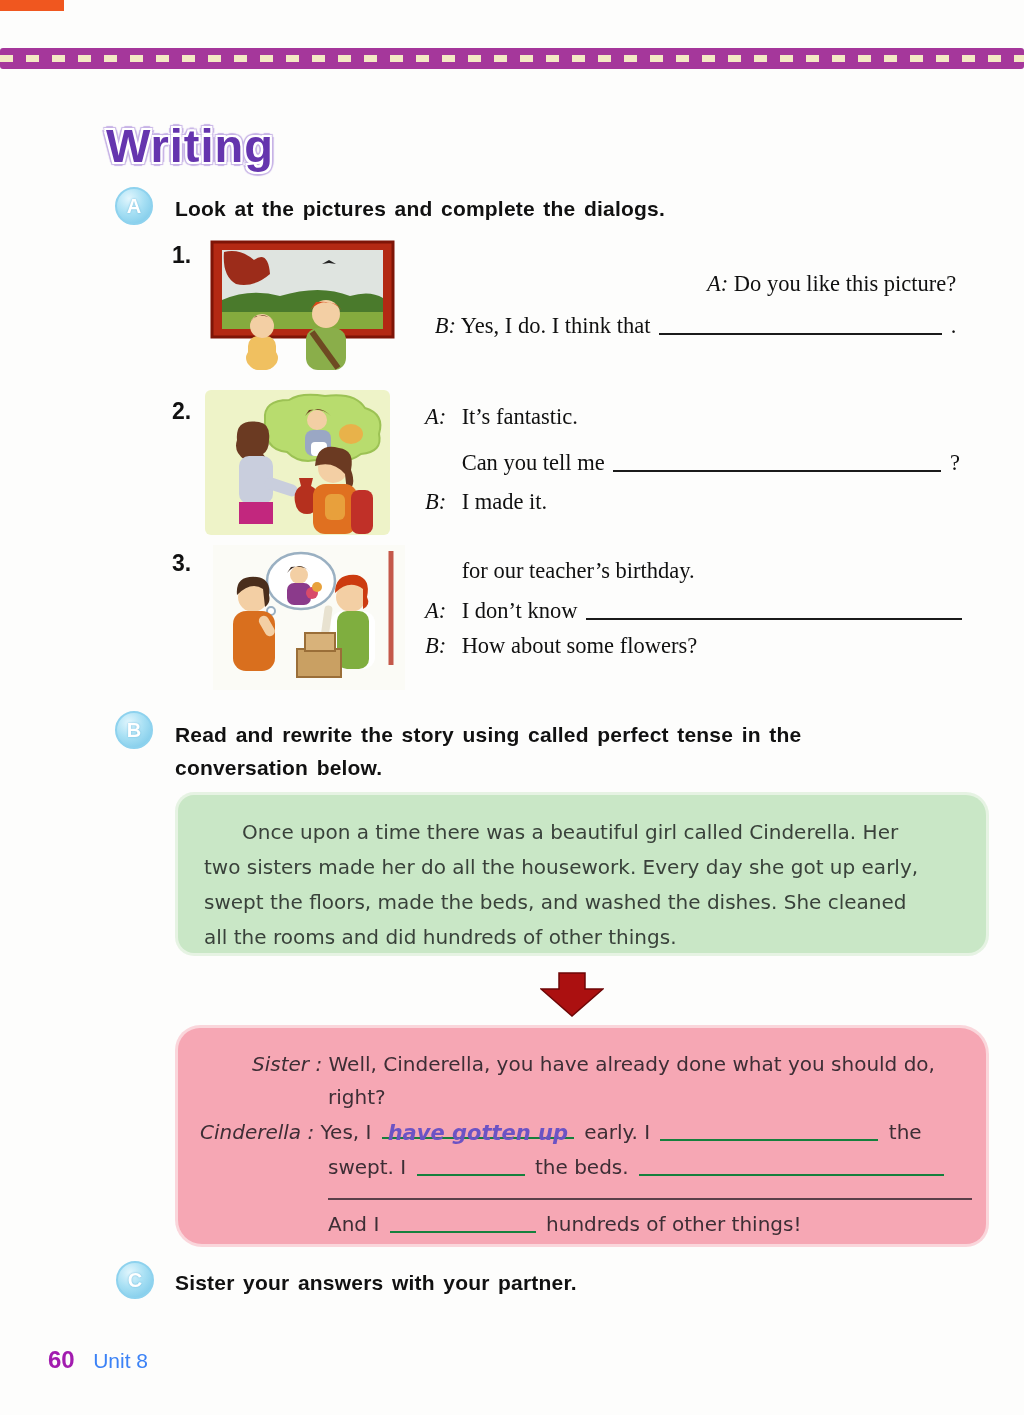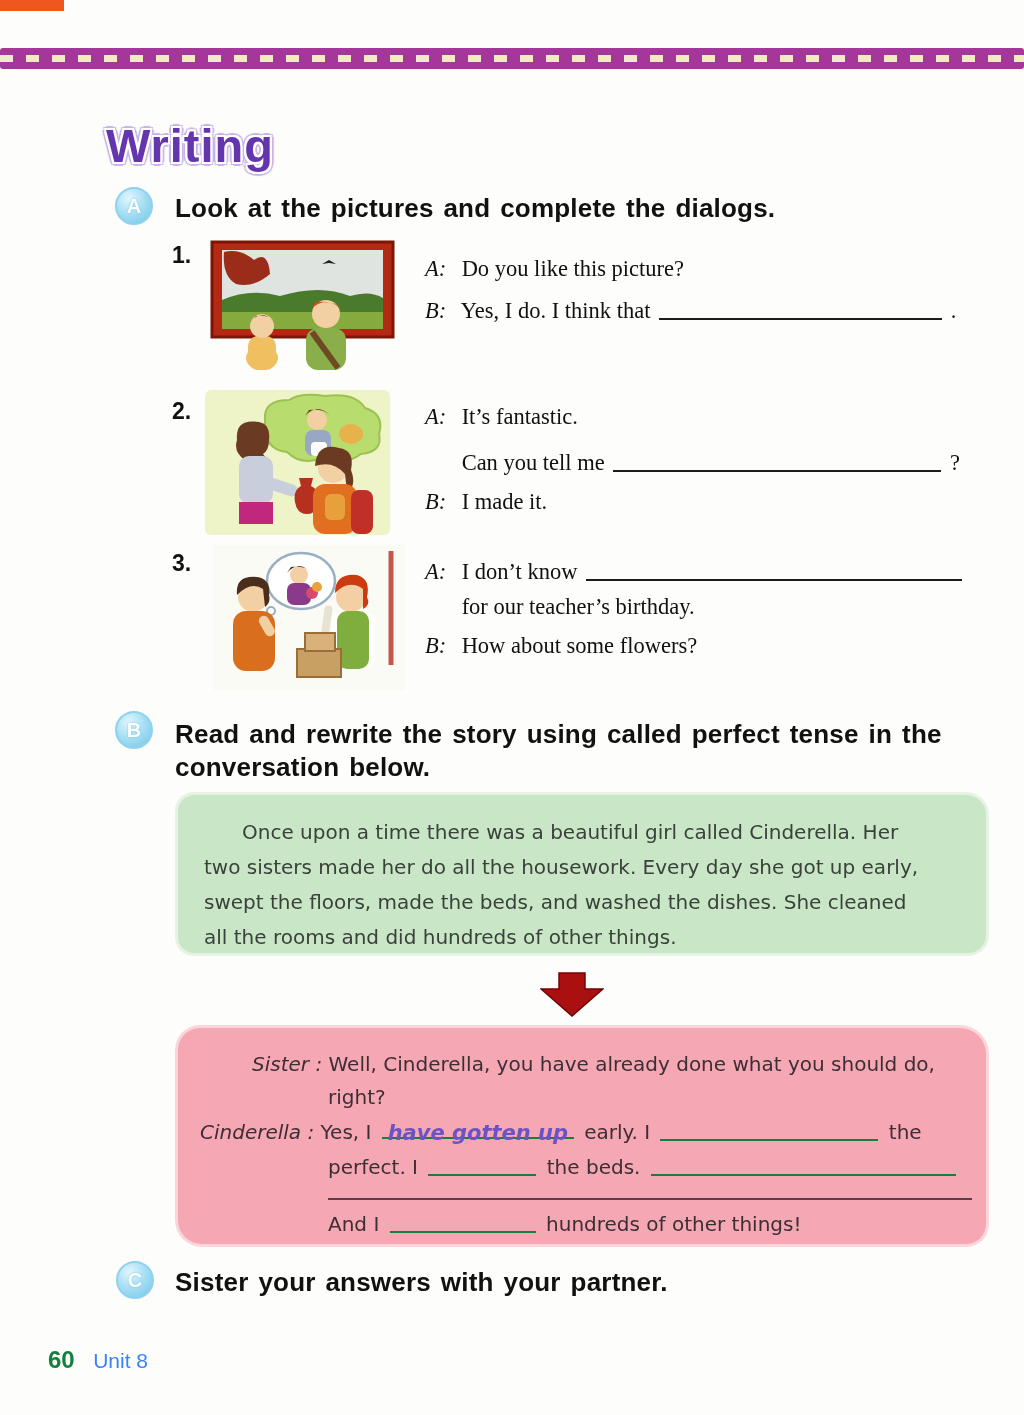--- a/index.html
+++ b/index.html
@@ -23,21 +23,21 @@
            3px 3px 1px #c7b3e6,-3px -3px 1px #c7b3e6,3px -3px 1px #c7b3e6,-3px 3px 1px #c7b3e6;}
 
   
   .badge{position:absolute;width:38px;height:38px;border-radius:50%;
          background:radial-gradient(circle at 35% 28%,#e2f6fd 0%,#a8e0f4 45%,#74c5e7 100%);
          border:2px solid #8ed2ee;box-sizing:border-box;
          display:flex;align-items:center;justify-content:center;
          color:#ffffff;font-weight:bold;font-size:20px;
          text-shadow:0 0 2px #6bb8dc;}
 
-  .sec-heading{position:absolute;font-size:26px;font-weight:bold;color:#111;
+  .sec-heading{position:absolute;font-size:21px;font-weight:bold;color:#111;
                letter-spacing:0.2px;word-spacing:2.5px;line-height:33px;}
 
   .item-number{position:absolute;font-size:23px;font-weight:bold;color:#111;}
 
   
   .dialog{position:absolute;left:425px;font-family:"Liberation Serif",serif;
           font-size:22.5px;color:#101010;}
   .dline{margin:0 0 0 0;}
   .speaker{display:inline-block;min-width:31px;font-style:italic;}
   .blank{display:inline-block;border-bottom:2px solid #1b1b1b;height:0.95em;
@@ -66,21 +66,21 @@
   .conv-label{font-style:italic;}
   .pblank{display:inline-block;border-bottom:2px solid #15803d;height:0.95em;
           vertical-align:-0.12em;margin:0 4px;text-align:center;}
   .handwriting{display:inline-block;width:100%;text-align:center;
                color:#6c53c4;font-style:italic;font-weight:bold;font-size:21px;
                font-family:"DejaVu Sans",sans-serif;transform:translateY(-1px);}
   .full-rule{border-bottom:2px solid #5a3f49;height:0;margin:14px 14px 0 150px;}
 
   
   .footer{position:absolute;left:48px;top:1346px;}
-  .page-num{font-size:24px;font-weight:bold;color:#15803d;}
+  .page-num{font-size:24px;font-weight:bold;color:#a21caf;}
   .unit-label{font-size:21px;color:#3b82f6;margin-left:14px;}
 </style>
 </head>
 <body>
 
 <div class="page">
 
   <div class="corner-mark"></div>
   <div class="ribbon">
     <div class="stitch"></div>
@@ -104,21 +104,21 @@
       <path d="M112 24 l7 -4 l7 4 l-7 -1 Z" fill="#222"></path>
       <ellipse cx="52" cy="118" rx="16" ry="12" fill="#f0c060"></ellipse>
       <rect x="38" y="96" width="28" height="34" rx="10" fill="#f0c060"></rect>
       <circle cx="52" cy="86" r="12" fill="#f3cfa4"></circle>
       <path d="M40 82 Q52 68 64 82 Q58 74 46 76 Z" fill="#6b3a22"></path>
       <rect x="96" y="88" width="40" height="42" rx="12" fill="#8aae4a"></rect>
       <circle cx="116" cy="74" r="14" fill="#f3cfa4"></circle>
       <path d="M100 70 Q116 54 132 70 Q126 60 106 62 Z" fill="#d8491a"></path>
       <line x1="102" y1="92" x2="128" y2="128" stroke="#6e4a22" stroke-width="6"></line>
     </svg>
-    <div class="dialog" style="top:256px;">
+    <div class="dialog" style="top:271px;text-align:right;">
       <div class="dline" style="margin-bottom:15px;">
         <span class="speaker">A:</span>
         <span>Do you like this picture?</span>
       </div>
       <div class="dline">
         <span class="speaker">B:</span>
         <span>Yes, I do. I think that</span>
         <span class="blank" style="width:283px;"></span>
         <span>.</span>
       </div>
@@ -185,28 +185,28 @@
       <rect x="44" y="74" width="10" height="22" rx="5" fill="#f3cfa4" transform="rotate(-30 44 74)"></rect>
       <circle cx="138" cy="52" r="15" fill="#f3cfa4"></circle>
       <path d="M122 48 Q122 28 144 30 Q158 34 154 52 Q158 60 150 64 L150 44 Q136 34 122 48 Z" fill="#cc3b10"></path>
       <rect x="118" y="66" width="44" height="58" rx="12" fill="#fff"></rect>
       <rect x="124" y="66" width="32" height="58" rx="10" fill="#7fae3f"></rect>
       <rect x="112" y="60" width="8" height="52" rx="4" fill="#e8e2d0" transform="rotate(8 112 60)"></rect>
       <rect x="84" y="104" width="44" height="28" fill="#c9a063" stroke="#9a6e38" stroke-width="2"></rect>
       <rect x="92" y="88" width="30" height="18" fill="#d8b27a" stroke="#9a6e38" stroke-width="2"></rect>
     </svg>
     <div class="dialog" style="top:558px;">
+      <div class="dline" style="margin-bottom:13px;">
+        <span class="speaker"></span>
+        <span>for our teacher’s birthday.</span>
+      </div>
       <div class="dline" style="margin-bottom:9px;">
         <span class="speaker">A:</span>
         <span>I don’t know</span>
         <span class="blank" style="width:376px;"></span>
-      </div>
-      <div class="dline" style="margin-bottom:13px;">
-        <span class="speaker"></span>
-        <span>for our teacher’s birthday.</span>
       </div>
       <div class="dline">
         <span class="speaker">B:</span>
         <span>How about some flowers?</span>
       </div>
     </div>
   </div>
 
   <div class="badge" style="left:115px;top:711px;">
     <span>B</span>
@@ -239,21 +239,21 @@
     </div>
     <div class="conv-line" style="margin:2px 20px 0 22px;">
       <span class="conv-label">Cinderella :</span>
       <span>Yes, I</span>
       <span class="pblank" style="width:192px;"><span class="handwriting">have gotten up</span></span>
       <span>early. I</span>
       <span class="pblank" style="width:218px;"></span>
       <span>the</span>
     </div>
     <div class="conv-line" style="margin:2px 14px 0 150px;">
-      <span>perfect. I</span>
+      <span>swept. I</span>
       <span class="pblank" style="width:108px;"></span>
       <span>the beds.</span>
       <span class="pblank" style="width:305px;"></span>
     </div>
     <div class="full-rule"></div>
     <div class="conv-line" style="margin:8px 20px 0 150px;">
       <span>And I</span>
       <span class="pblank" style="width:146px;"></span>
       <span>hundreds of other things!</span>
     </div>

